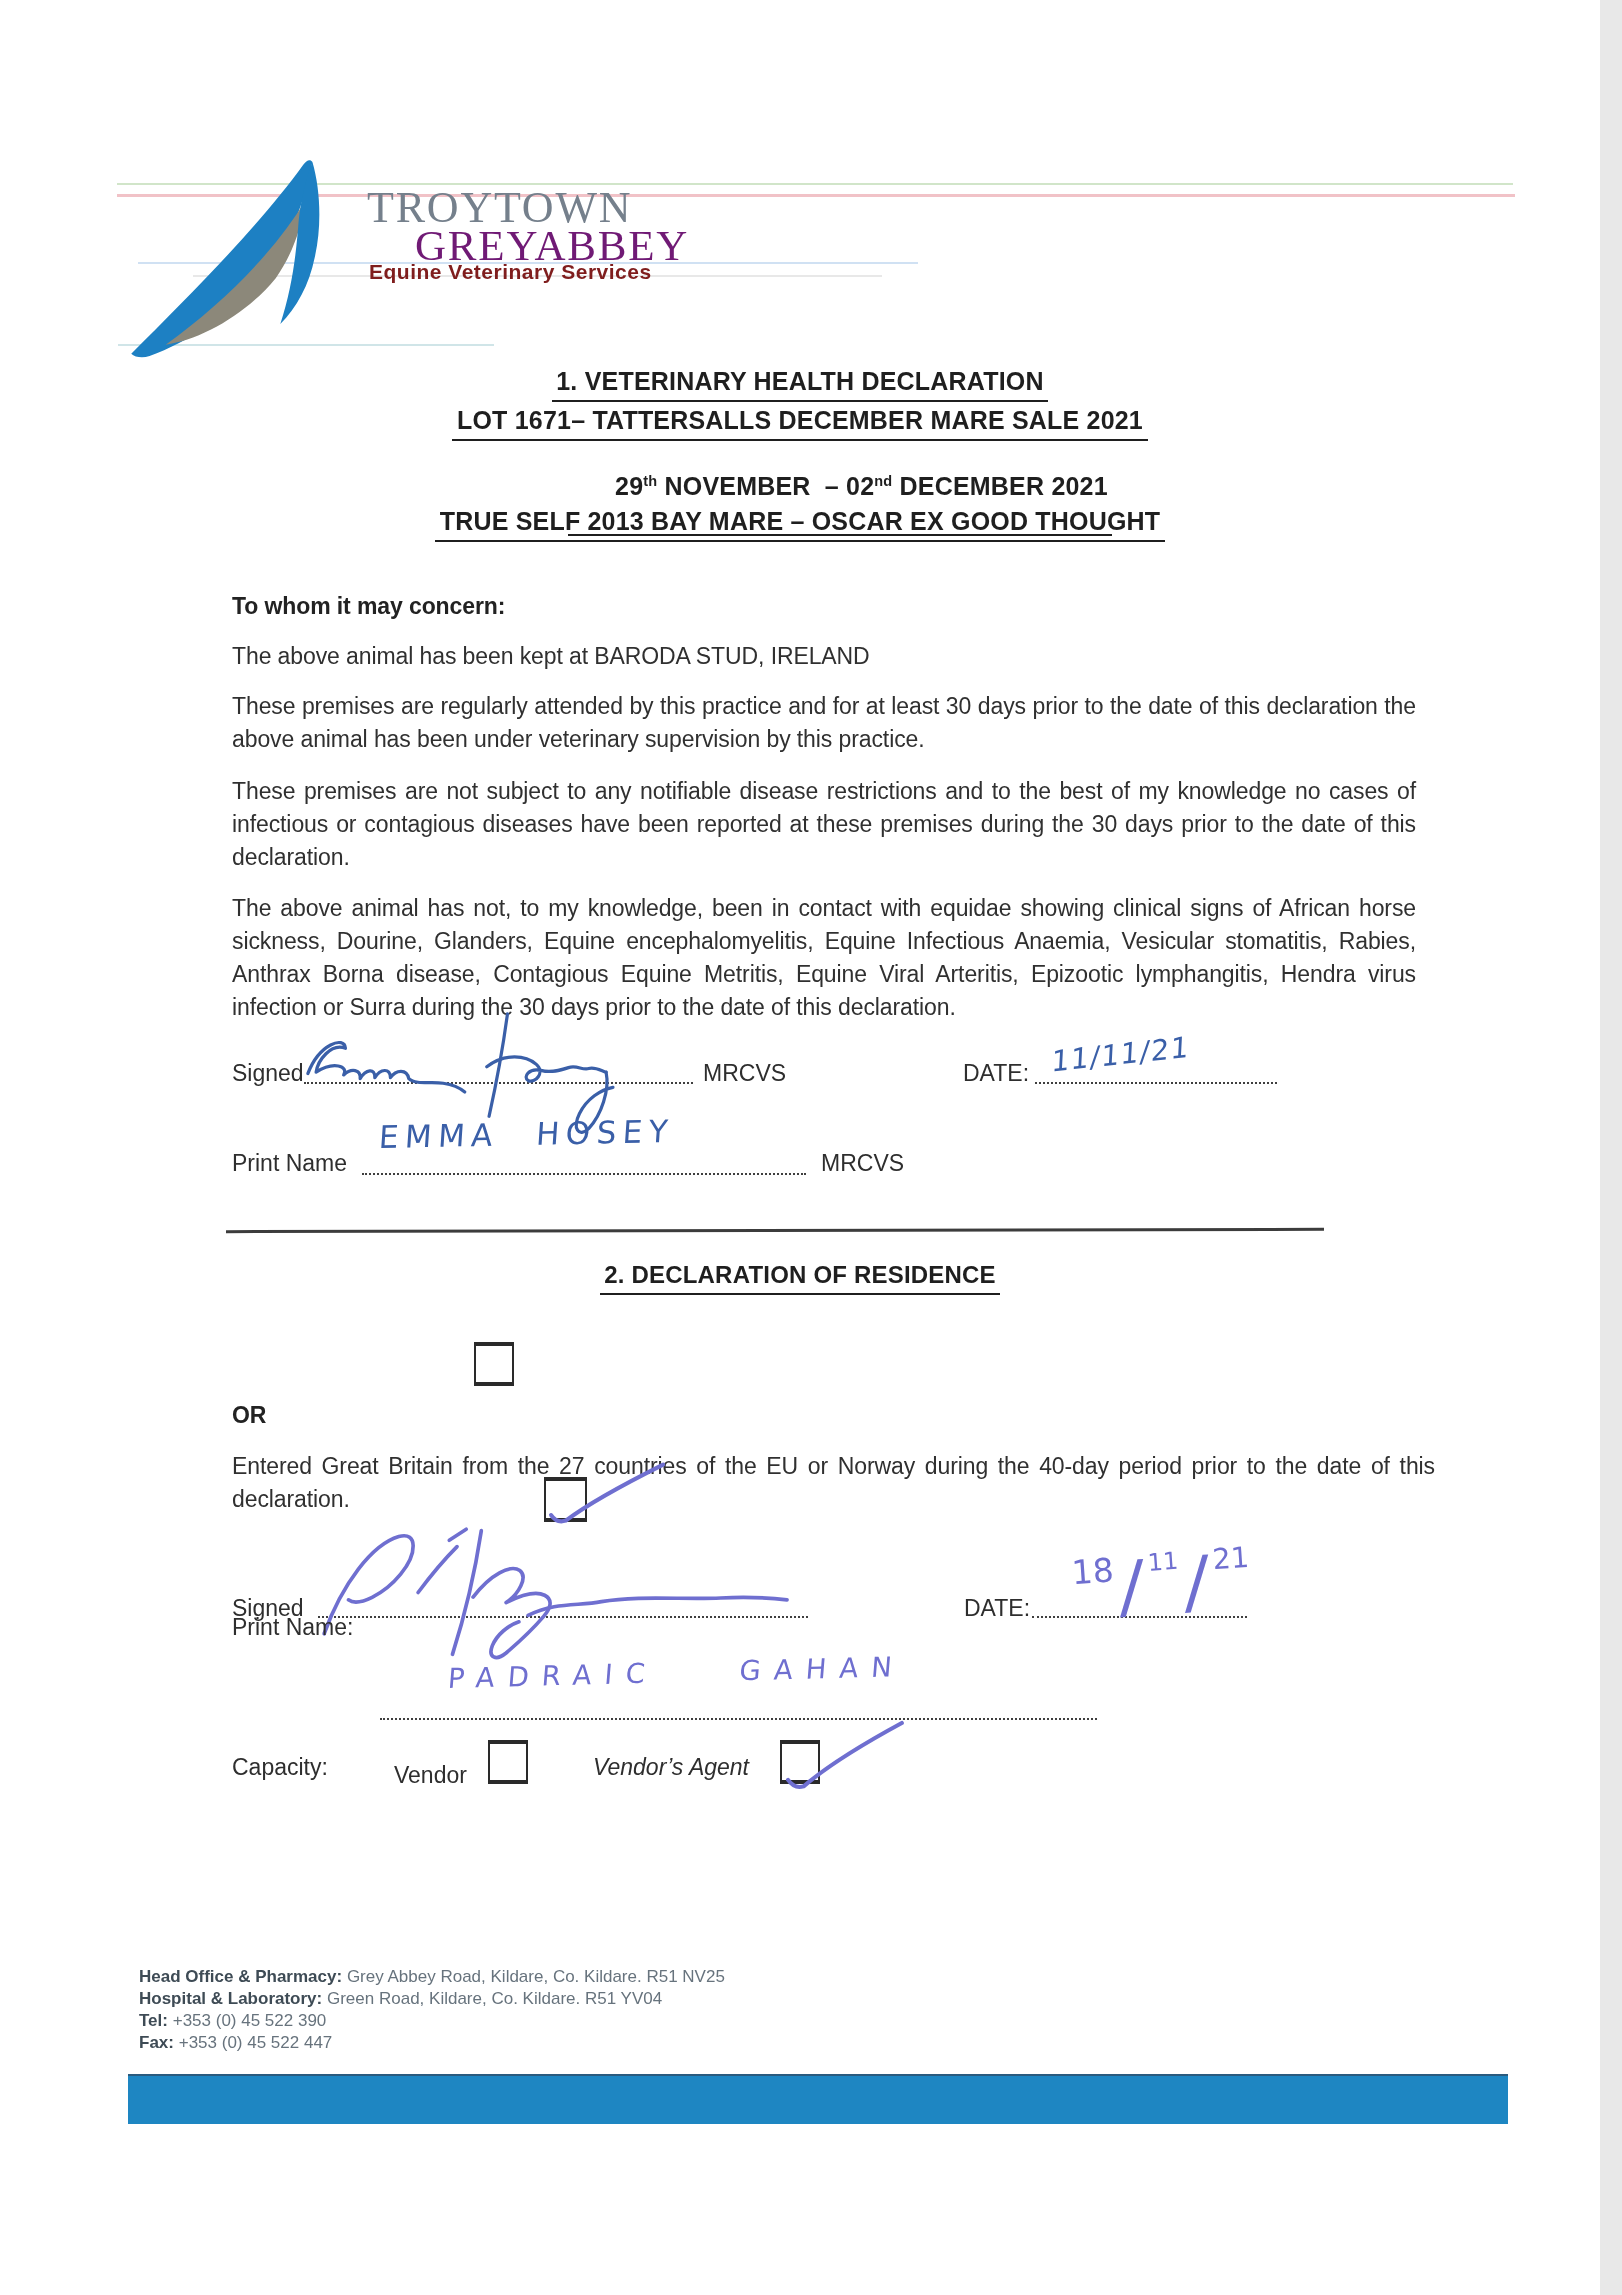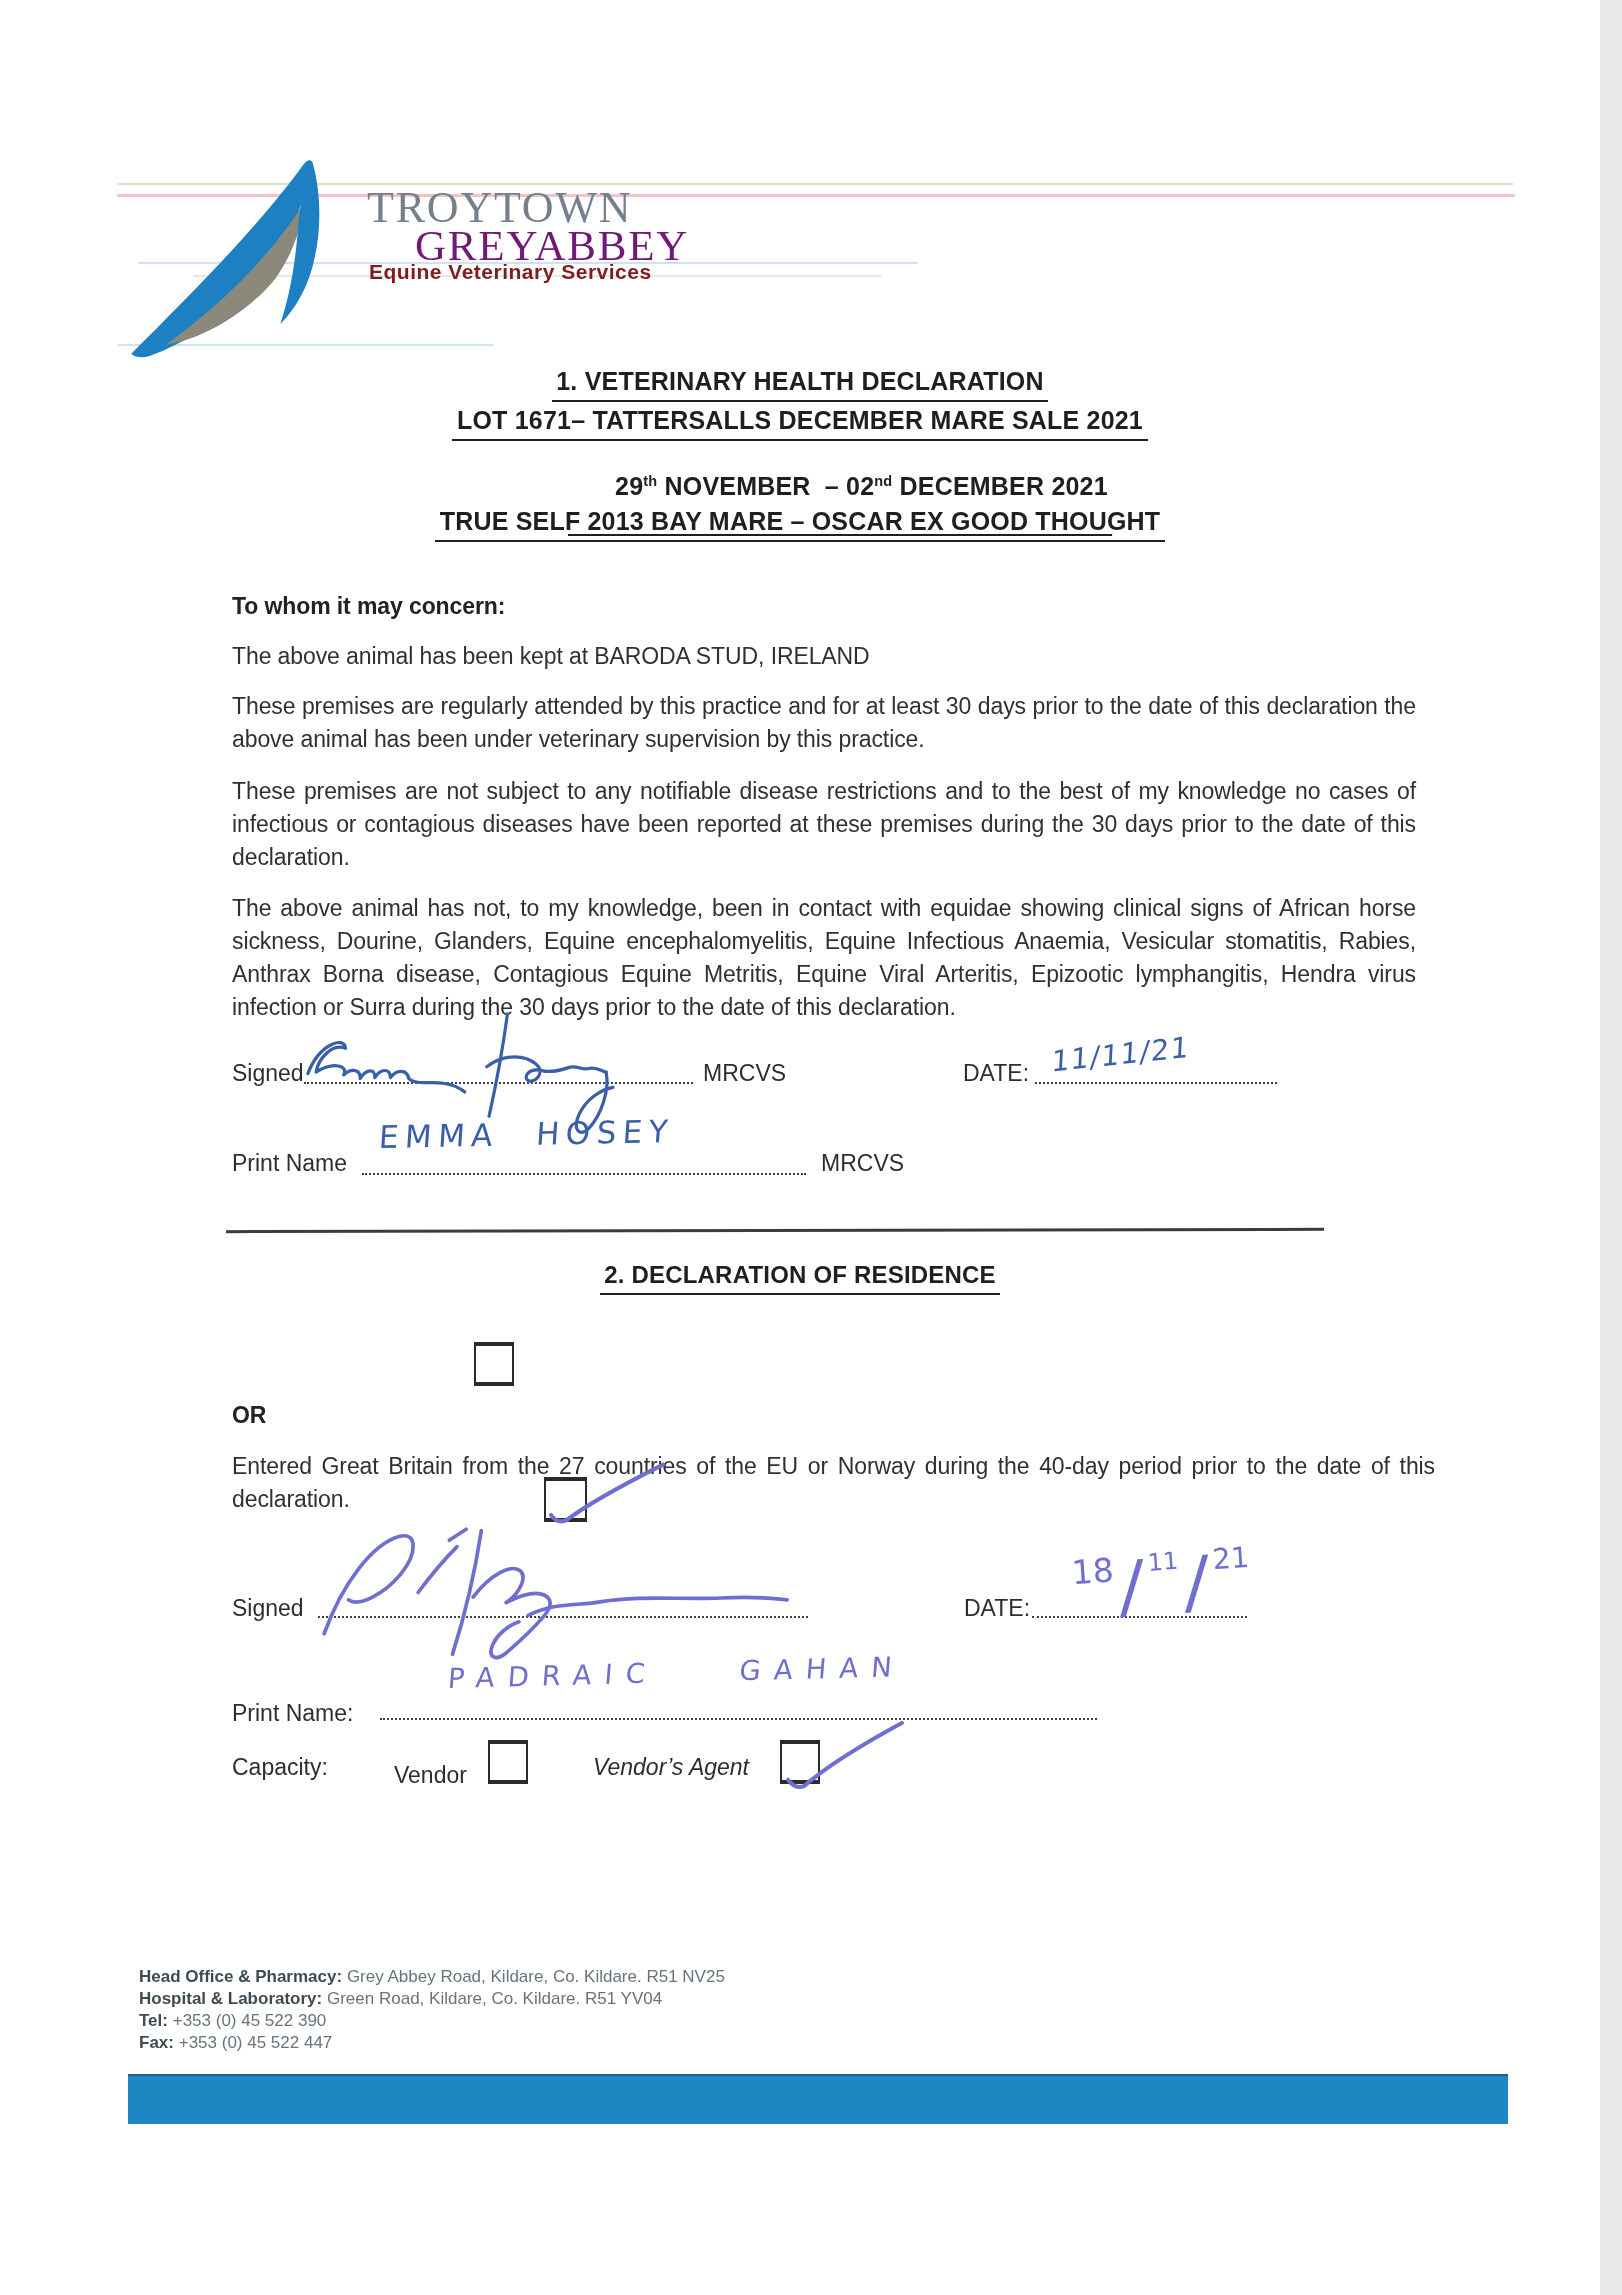--- a/index.html
+++ b/index.html
@@ -132,21 +132,21 @@
 
   <svg class="abs" style="left:280px;top:1510px;" width="542" height="165" viewBox="0 0 1180 360" fill="none" stroke-linecap="round" stroke-linejoin="round">
     <path stroke-width="8" d="M95,270 C135,160 200,75 258,58 C300,46 298,96 262,140 C226,184 170,212 148,196" stroke="#6f6fd0"></path>
     <path stroke-width="8" d="M300,180 C330,140 360,105 385,80" stroke="#6f6fd0"></path>
     <path stroke-width="8" d="M368,66 L405,42" stroke="#6f6fd0"></path>
     <path stroke-width="8" d="M438,45 C425,130 402,230 375,315" stroke="#6f6fd0"></path>
     <path stroke-width="8" d="M420,190 C458,140 502,118 522,132 C540,146 520,184 492,202 C520,188 556,176 576,186 C596,196 588,216 574,232 C552,258 520,288 492,312 C470,330 452,322 462,296 C472,272 496,252 520,244" stroke="#6f6fd0"></path>
     <path stroke-width="8" d="M540,230 C600,200 650,210 700,200 C780,186 880,196 960,192 C1020,189 1070,192 1105,196" stroke="#6f6fd0"></path>
   </svg>
 
-  <span class="abs label" style="left:232px;top:1700px;">Print Name:</span>
+  <span class="abs label" style="left:232px;top:1614px;">Print Name:</span>
   <div class="abs dline" style="left:380px;top:1718px;width:717px;"></div>
   <span class="abs hand hand-caps2" style="left: 448px; top: 1656px; color: rgb(111, 111, 208);">PADRAIC GAHAN</span>
 
   <span class="abs label" style="left:232px;top:1754px;text-align:center;">Capacity:</span>
   <span class="abs label" style="left:394px;top:1754px;margin-top:8px;">Vendor</span>
   <div class="abs cbox" style="left:488px;top:1740px;width:40px;height:44px;"></div>
 
   <span class="abs label" style="left:593px;top:1754px;font-style:italic;">Vendor’s Agent</span>
   <div class="abs cbox" style="left:780px;top:1740px;width:40px;height:44px;"></div>
   <svg class="abs" style="left:775px;top:1712px;" width="138" height="78" viewBox="0 0 300 170" fill="none" stroke-linecap="round">

